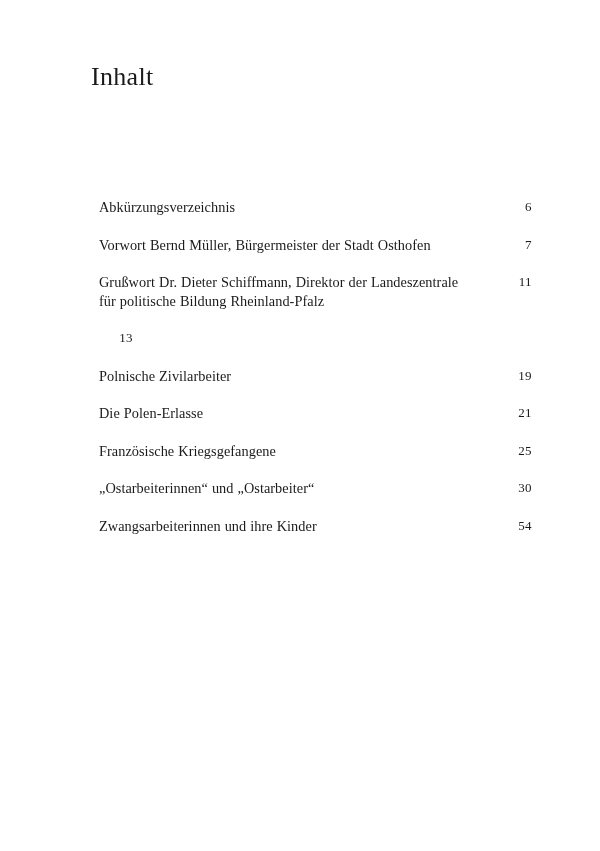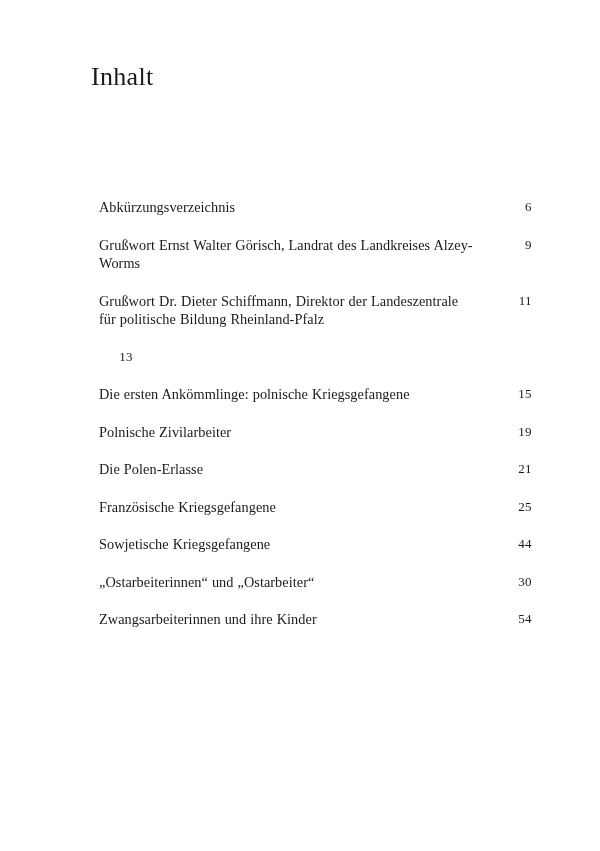--- a/index.html
+++ b/index.html
@@ -90,51 +90,43 @@
 <div class="page">
 
   <h1 class="toc-title">Inhalt</h1>
 
   <ul class="toc-list">
       <li class="toc-entry">
         <span class="toc-entry-label">Abkürzungsverzeichnis</span>
         <span class="toc-entry-page">6</span>
       </li>
       <li class="toc-entry">
-        <span class="toc-entry-label">Grußwort Ernst Walter Görisch, Landrat des Landkreises Alzey-Worms</span>
-        <span class="toc-entry-page">9</span>
+        <span class="toc-entry-label">Vorwort Bernd Müller, Bürgermeister der Stadt Osthofen</span>
+        <span class="toc-entry-page">7</span>
       </li>
       <li class="toc-entry">
         <span class="toc-entry-label">Grußwort Dr. Dieter Schiffmann, Direktor der Landeszentrale für politische Bildung Rheinland-Pfalz</span>
         <span class="toc-entry-page">11</span>
       </li>
       <li class="toc-entry">
         <span class="toc-entry-page">13</span>
-      </li>
-      <li class="toc-entry">
-        <span class="toc-entry-label">Die ersten Ankömmlinge: polnische Kriegsgefangene</span>
-        <span class="toc-entry-page">15</span>
       </li>
       <li class="toc-entry">
         <span class="toc-entry-label">Polnische Zivilarbeiter</span>
         <span class="toc-entry-page">19</span>
       </li>
       <li class="toc-entry">
         <span class="toc-entry-label">Die Polen-Erlasse</span>
         <span class="toc-entry-page">21</span>
       </li>
       <li class="toc-entry">
         <span class="toc-entry-label">Französische Kriegsgefangene</span>
         <span class="toc-entry-page">25</span>
       </li>
       <li class="toc-entry">
-        <span class="toc-entry-label">Sowjetische Kriegsgefangene</span>
-        <span class="toc-entry-page">44</span>
-      </li>
-      <li class="toc-entry">
         <span class="toc-entry-label">„Ostarbeiterinnen“ und „Ostarbeiter“</span>
         <span class="toc-entry-page">30</span>
       </li>
       <li class="toc-entry">
         <span class="toc-entry-label">Zwangsarbeiterinnen und ihre Kinder</span>
         <span class="toc-entry-page">54</span>
       </li>
     </ul>
 
 </div>

